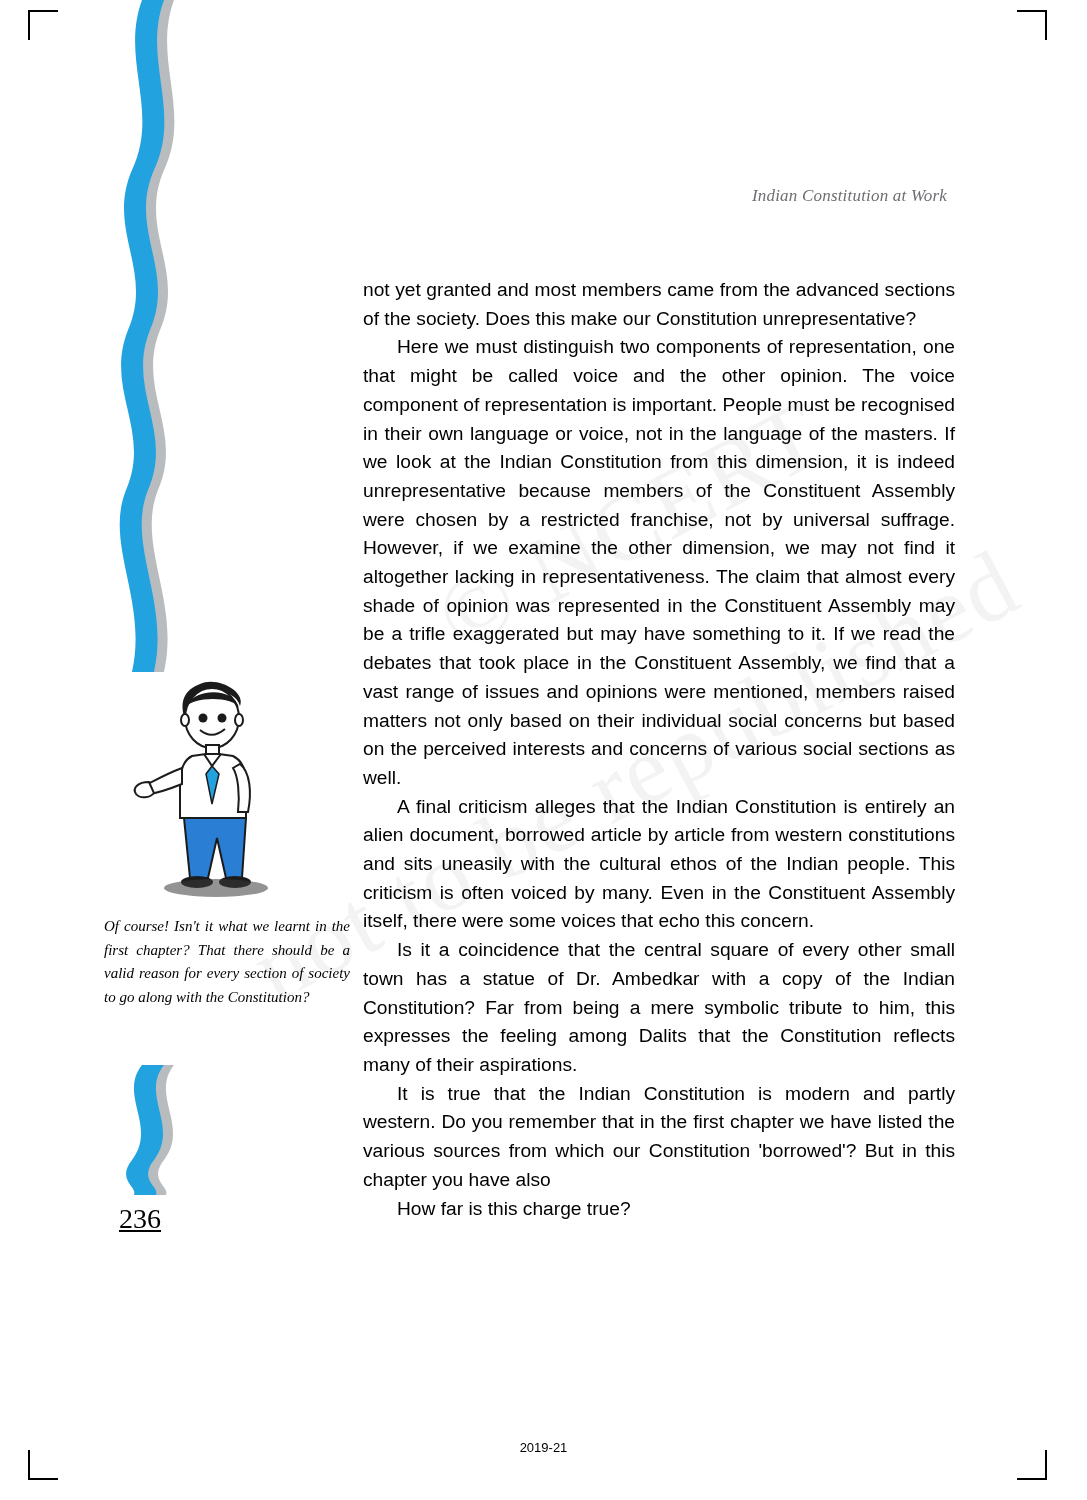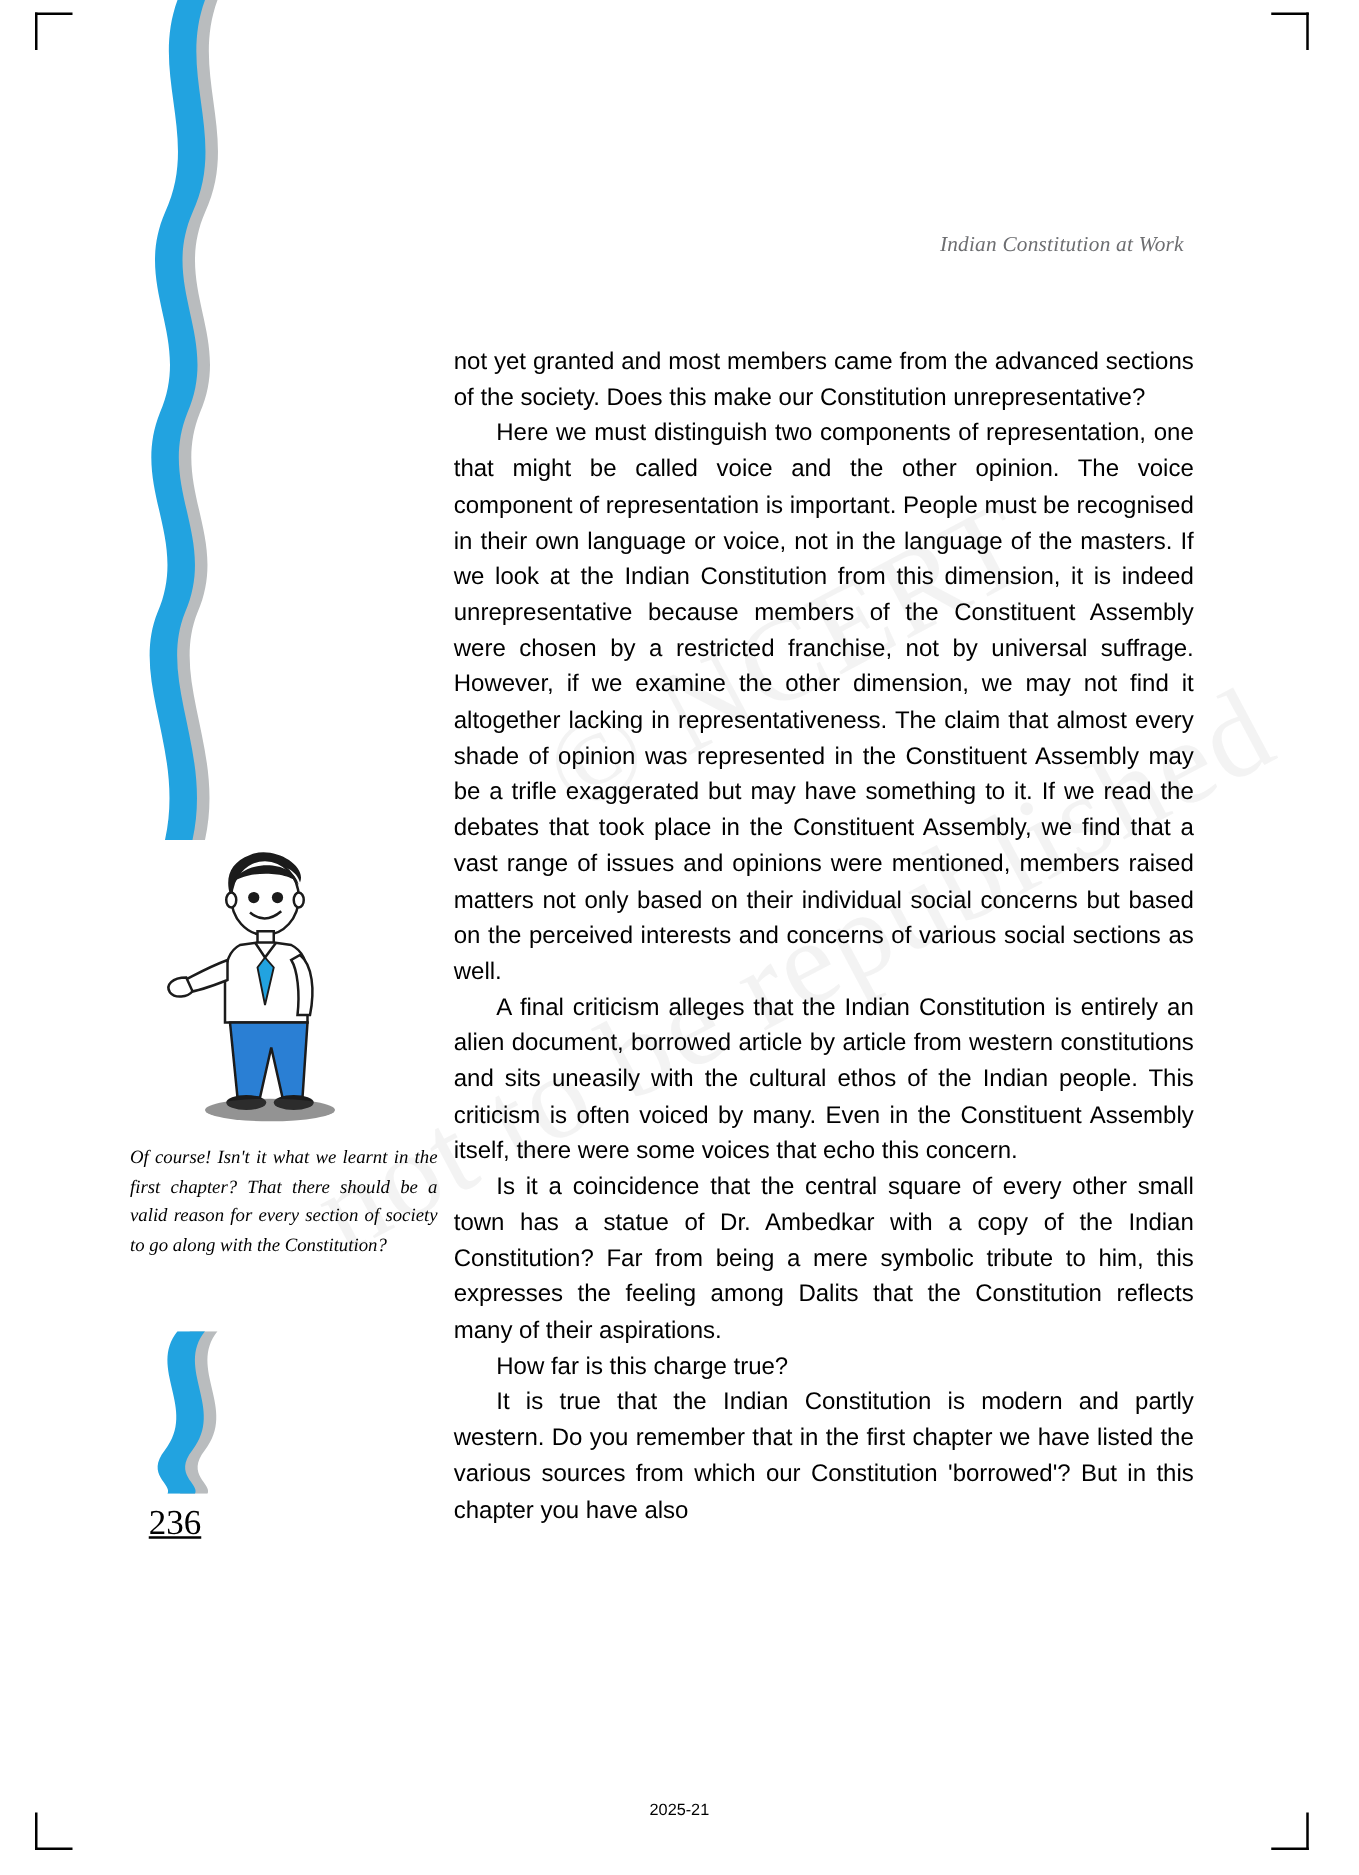--- a/index.html
+++ b/index.html
@@ -208,19 +208,19 @@
 
   <div class="caption">Of course! Isn't it what we learnt in the first chapter? That there should be a valid reason for every section of society to go along with the Constitution?</div>
 
   <div class="page-number">236</div>
 
   <div class="column">
     <p>not yet granted and most members came from the advanced sections of the society. Does this make our Constitution unrepresentative?</p>
     <p class="indent">Here we must distinguish two components of representation, one that might be called voice and the other opinion.  The voice component of representation is important.  People must be recognised in their own language or voice, not in the language of the masters.  If we look at the Indian Constitution from this dimension, it is indeed unrepresentative because members of the Constituent Assembly were chosen by a restricted franchise, not by universal suffrage.  However, if we examine the other dimension, we may not find it altogether lacking in representativeness. The claim that almost every shade of opinion was represented in the Constituent Assembly may be a trifle exaggerated but may have something to it.  If we read the debates that took place in the Constituent Assembly, we find that a vast range of issues and opinions were mentioned, members raised matters not only based on their individual social concerns but based on the perceived interests and concerns of various social sections as well.</p>
     <p class="indent">A final criticism alleges that the Indian Constitution is entirely an alien document, borrowed article by article from western constitutions and sits uneasily with the cultural ethos of the Indian people. This criticism is often voiced by many. Even in the Constituent Assembly itself, there were some voices that echo this concern.</p>
     <p class="indent">Is it a coincidence that the central square of every other small town has a statue of Dr. Ambedkar with a copy of the Indian Constitution?  Far from being a mere symbolic tribute to him, this expresses the feeling among Dalits that the Constitution reflects many of their aspirations.</p>
+    <p class="indent">It is true that the Indian Constitution is modern and partly western. Do you remember that in the first chapter we have listed the various sources from which our Constitution 'borrowed'? But in this chapter you have also</p>
     <p class="indent">How far is this charge true?</p>
-    <p class="indent">It is true that the Indian Constitution is modern and partly western. Do you remember that in the first chapter we have listed the various sources from which our Constitution 'borrowed'? But in this chapter you have also</p>
-  </div>
-
-  <div class="footer">2025-21</div>
+  </div>
+
+  <div class="footer">2019-21</div>
 
 </div>
 
 </body></html>

